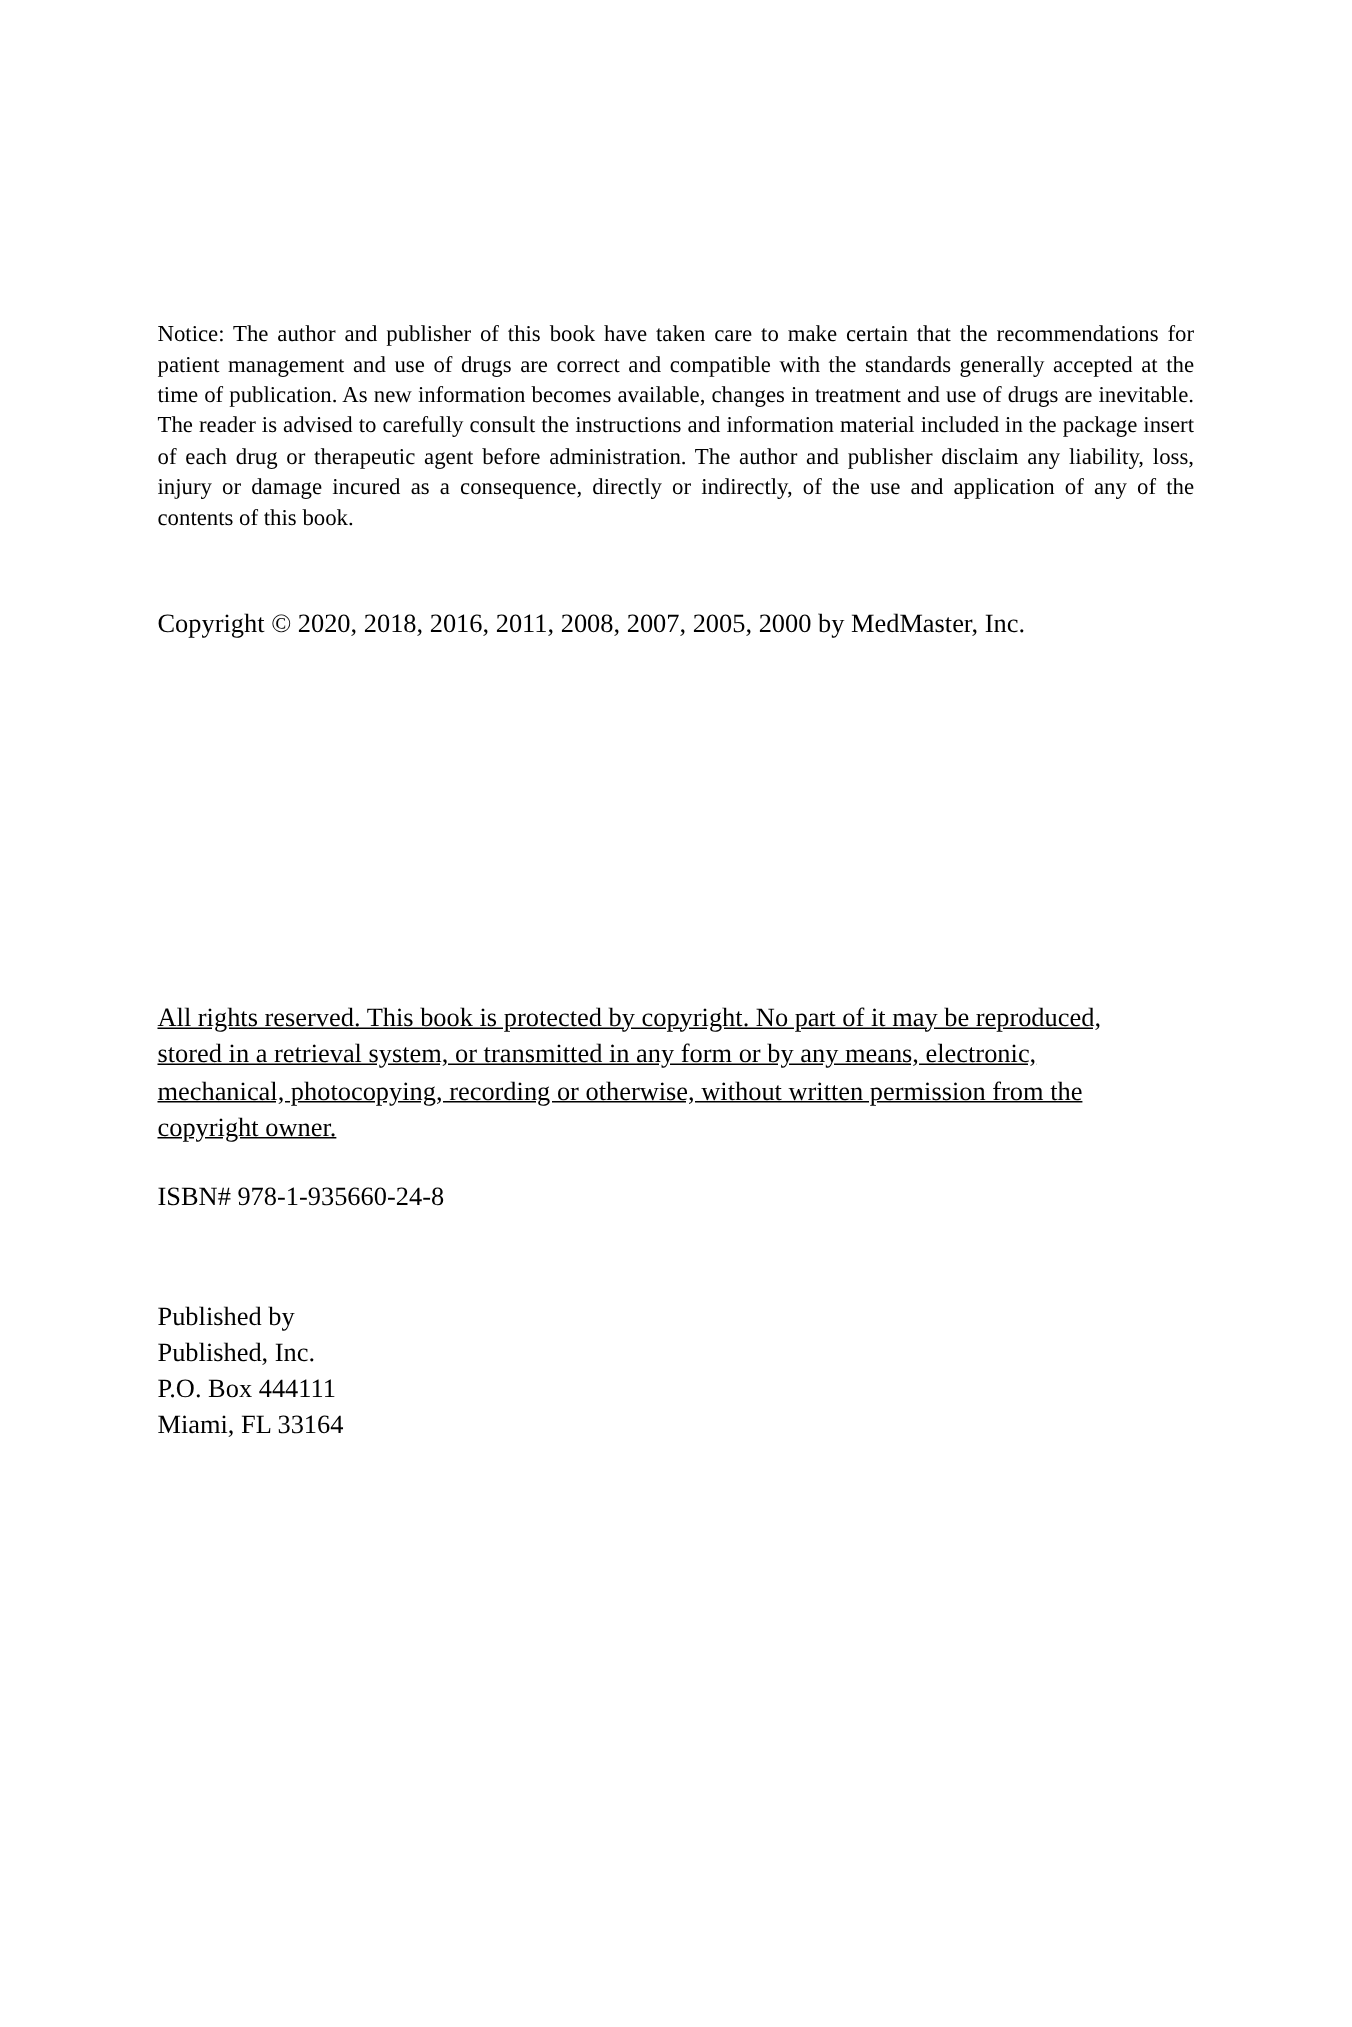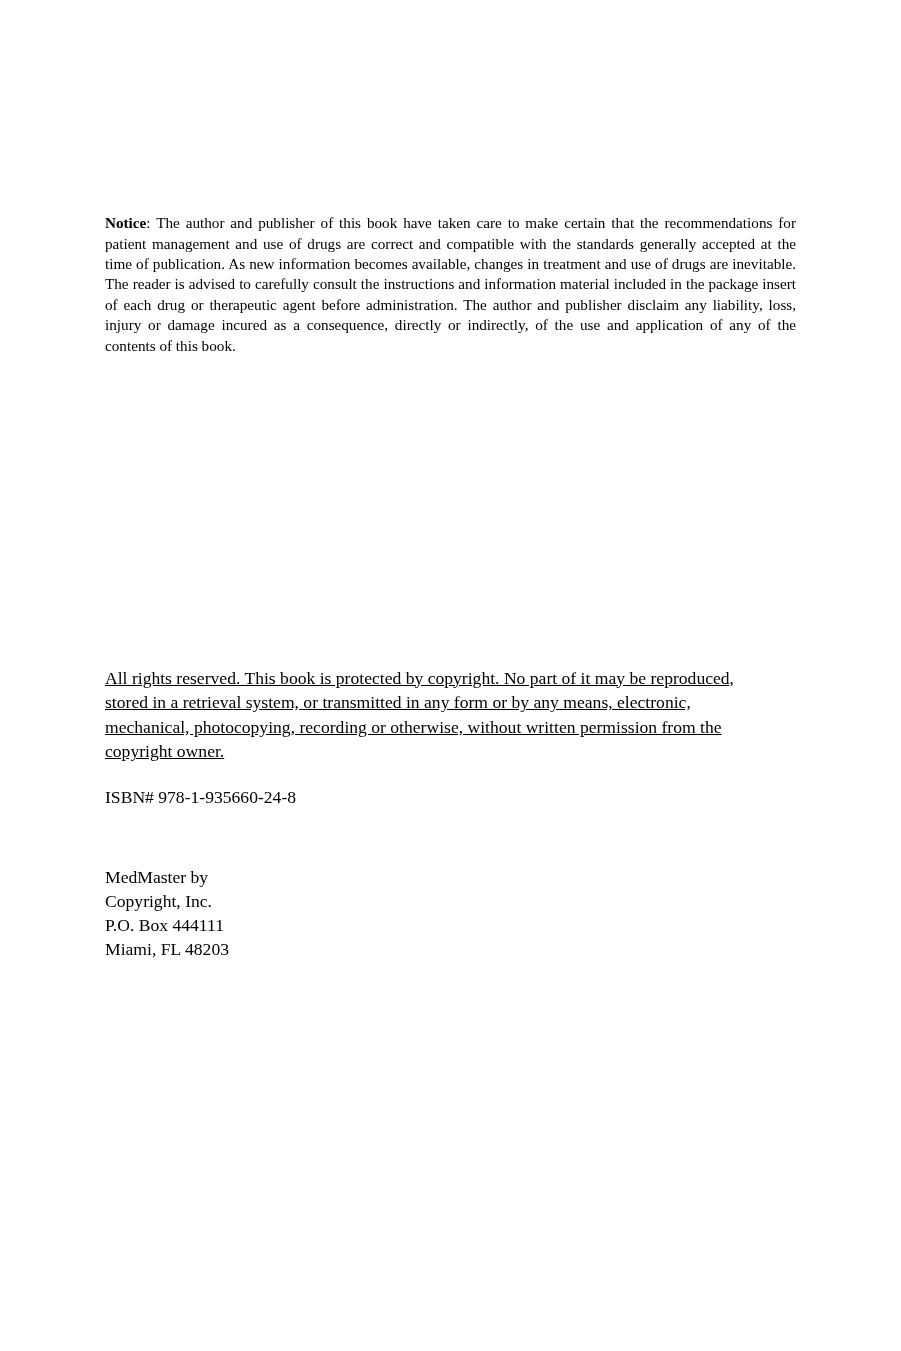--- a/index.html
+++ b/index.html
@@ -26,21 +26,21 @@
     position: absolute;
     top: 198px;
     left: 0;
     width: 691px;
     font-size: 15.2px;
     line-height: 20.4px;
     text-align: justify;
     text-justify: inter-word;
   }
   .notice-block .lead {
-    font-weight: bold;
+    font-weight: normal;
   }
   .copyright-line {
     position: absolute;
     top: 386px;
     left: 0;
     width: 691px;
     font-size: 17.6px;
     line-height: 22px;
   }
   .rights-block {
@@ -76,26 +76,27 @@
     white-space: pre;
   }
 </style>
 </head>
 <body>
 
 <div class="page">
 
   <p class="notice-block"><span class="lead">Notice</span><span>: The author and publisher of this book have taken care to make certain that the recommendations for patient management and use of drugs are correct and compatible with the standards generally accepted at the time of publication. As new information becomes available, changes in treatment and use of drugs are inevitable. The reader is advised to carefully consult the instructions and information material included in the package insert of each drug or therapeutic agent before administration. The author and publisher disclaim any liability, loss, injury or damage incured as a consequence, directly or indirectly, of the use and application of any of the contents of this book.</span></p>
 
+  <p class="copyright-line">Copyright © 2020, 2018, 2016, 2011, 2008, 2007, 2005, 2000 by MedMaster, Inc.</p>
 
   <p class="rights-block">All rights reserved. This book is protected by copyright. No part of it may be reproduced, stored in a retrieval system, or transmitted in any form or by any means, electronic, mechanical, photocopying, recording or otherwise, without written permission from the copyright owner.</p>
 
   <p class="isbn-line">ISBN# 978-1-935660-24-8</p>
 
 
   <div class="publisher-block">
-    <div>MedMaster by</div>
-    <div>Copyright, Inc.</div>
+    <div>Published by</div>
+    <div>Published, Inc.</div>
     <div>P.O. Box 444111</div>
-    <div>Miami, FL 48203</div>
+    <div>Miami, FL 33164</div>
   </div>
 
 </div>
 
 </body></html>

